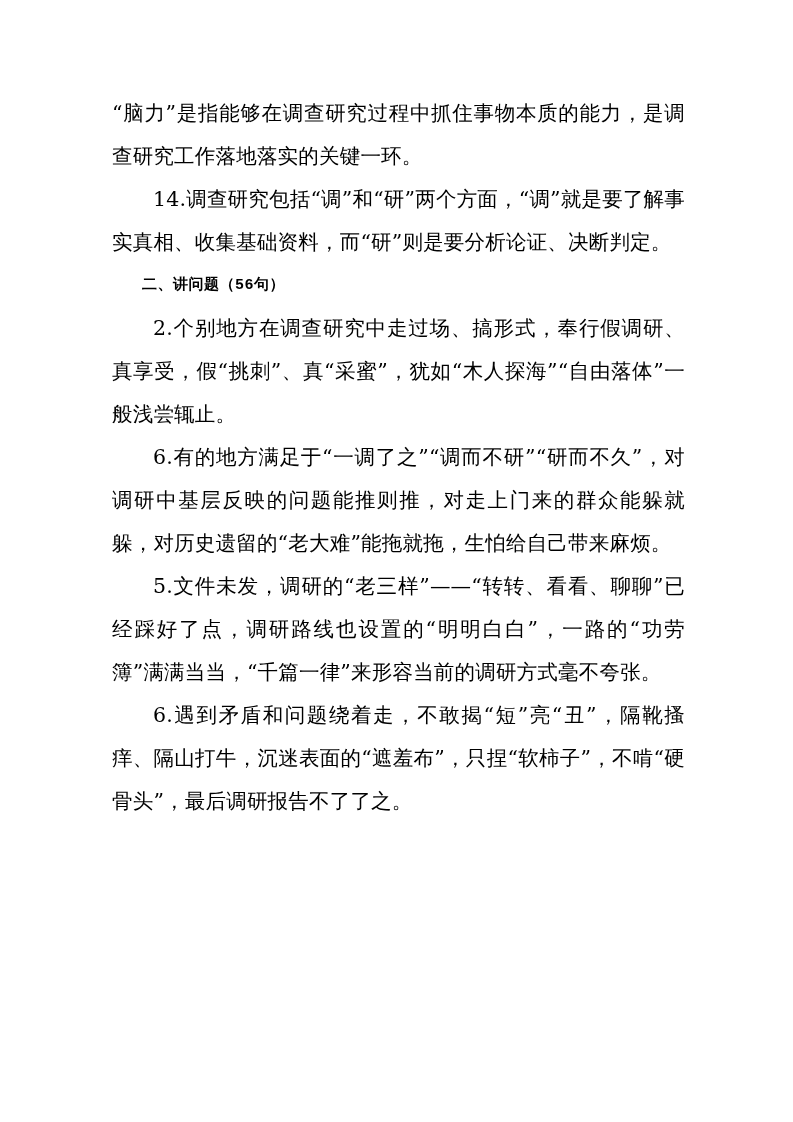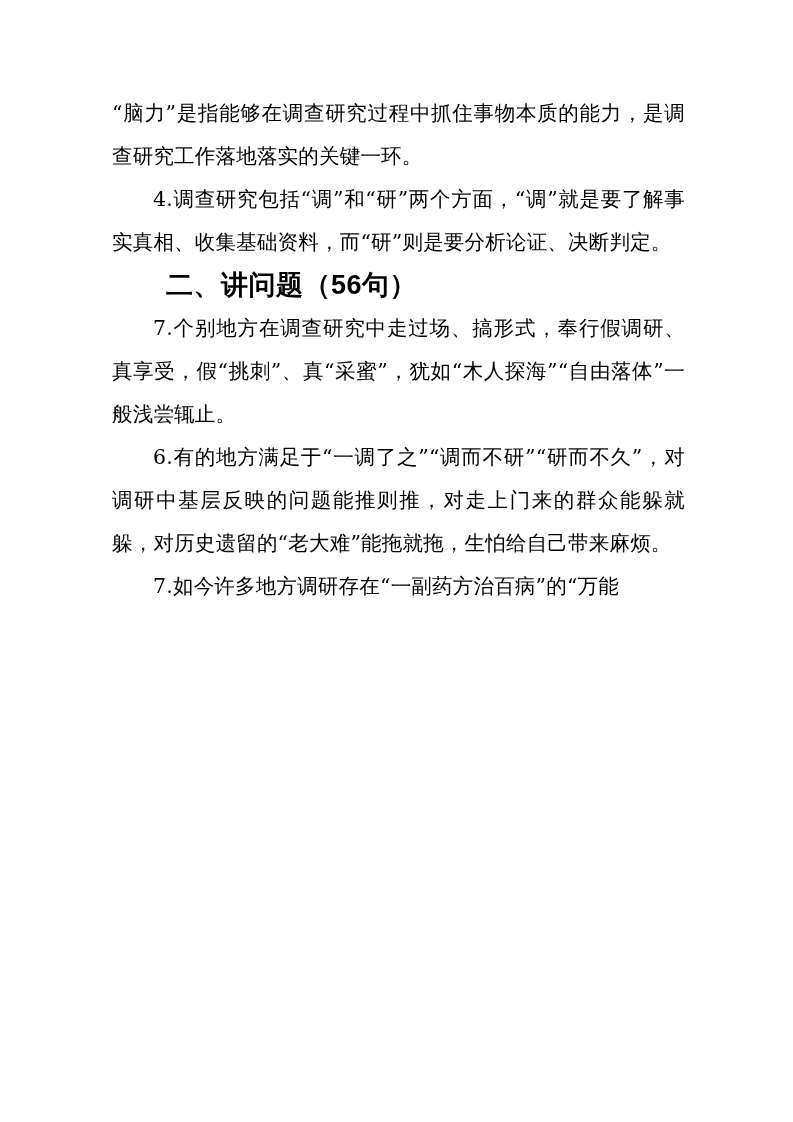--- a/index.html
+++ b/index.html
@@ -33,41 +33,42 @@
     margin: 0;
     text-indent: 2em;
   }
   p.para.noindent {
     text-indent: 0;
   }
   p.heading {
     margin: 0;
     text-indent: 2em;
     font-weight: bold;
-    font-family: Liberation Sans, sans-serif;
-    font-size: 27px;
+    font-family: Liberation Mono, monospace;
+    font-size: 15px;
     letter-spacing: 0.5px;
   }
 </style>
 </head>
 <body>
 
 <div class="page">
   <div class="doc-body">
 
     <p class="para noindent">“脑力”是指能够在调查研究过程中抓住事物本质的能力，是调查研究工作落地落实的关键一环。</p>
 
-    <p class="para">4.调查研究包括“调”和“研”两个方面，“调”就是要了解事实真相、收集基础资料，而“研”则是要分析论证、决断判定。</p>
+    <p class="para">14.调查研究包括“调”和“研”两个方面，“调”就是要了解事实真相、收集基础资料，而“研”则是要分析论证、决断判定。</p>
 
     <p class="heading">二、讲问题（56句）</p>
 
 
-    <p class="para">7.个别地方在调查研究中走过场、搞形式，奉行假调研、真享受，假“挑刺”、真“采蜜”，犹如“木人探海”“自由落体”一般浅尝辄止。</p>
+    <p class="para">2.个别地方在调查研究中走过场、搞形式，奉行假调研、真享受，假“挑刺”、真“采蜜”，犹如“木人探海”“自由落体”一般浅尝辄止。</p>
 
 
     <p class="para">6.有的地方满足于“一调了之”“调而不研”“研而不久”，对调研中基层反映的问题能推则推，对走上门来的群众能躲就躲，对历史遗留的“老大难”能拖就拖，生怕给自己带来麻烦。</p>
 
+    <p class="para">5.文件未发，调研的“老三样”——“转转、看看、聊聊”已经踩好了点，调研路线也设置的“明明白白”，一路的“功劳簿”满满当当，“千篇一律”来形容当前的调研方式毫不夸张。</p>
 
+    <p class="para">6.遇到矛盾和问题绕着走，不敢揭“短”亮“丑”，隔靴搔痒、隔山打牛，沉迷表面的“遮羞布”，只捏“软柿子”，不啃“硬骨头”，最后调研报告不了了之。</p>
 
-    <p class="para">7.如今许多地方调研存在“一副药方治百病”的“万能</p>
 
   </div>
 </div>
 
 </body></html>

